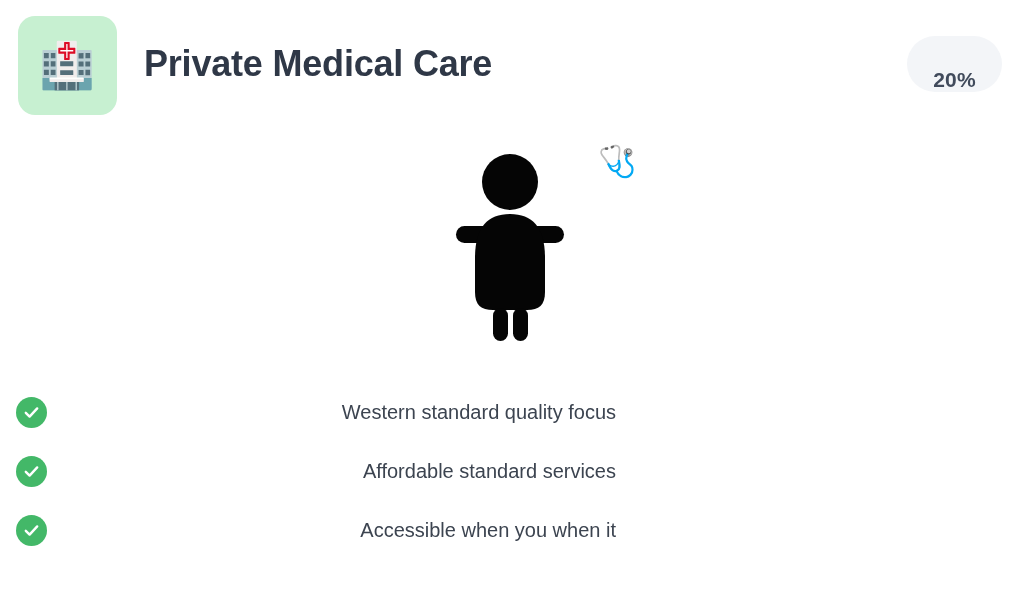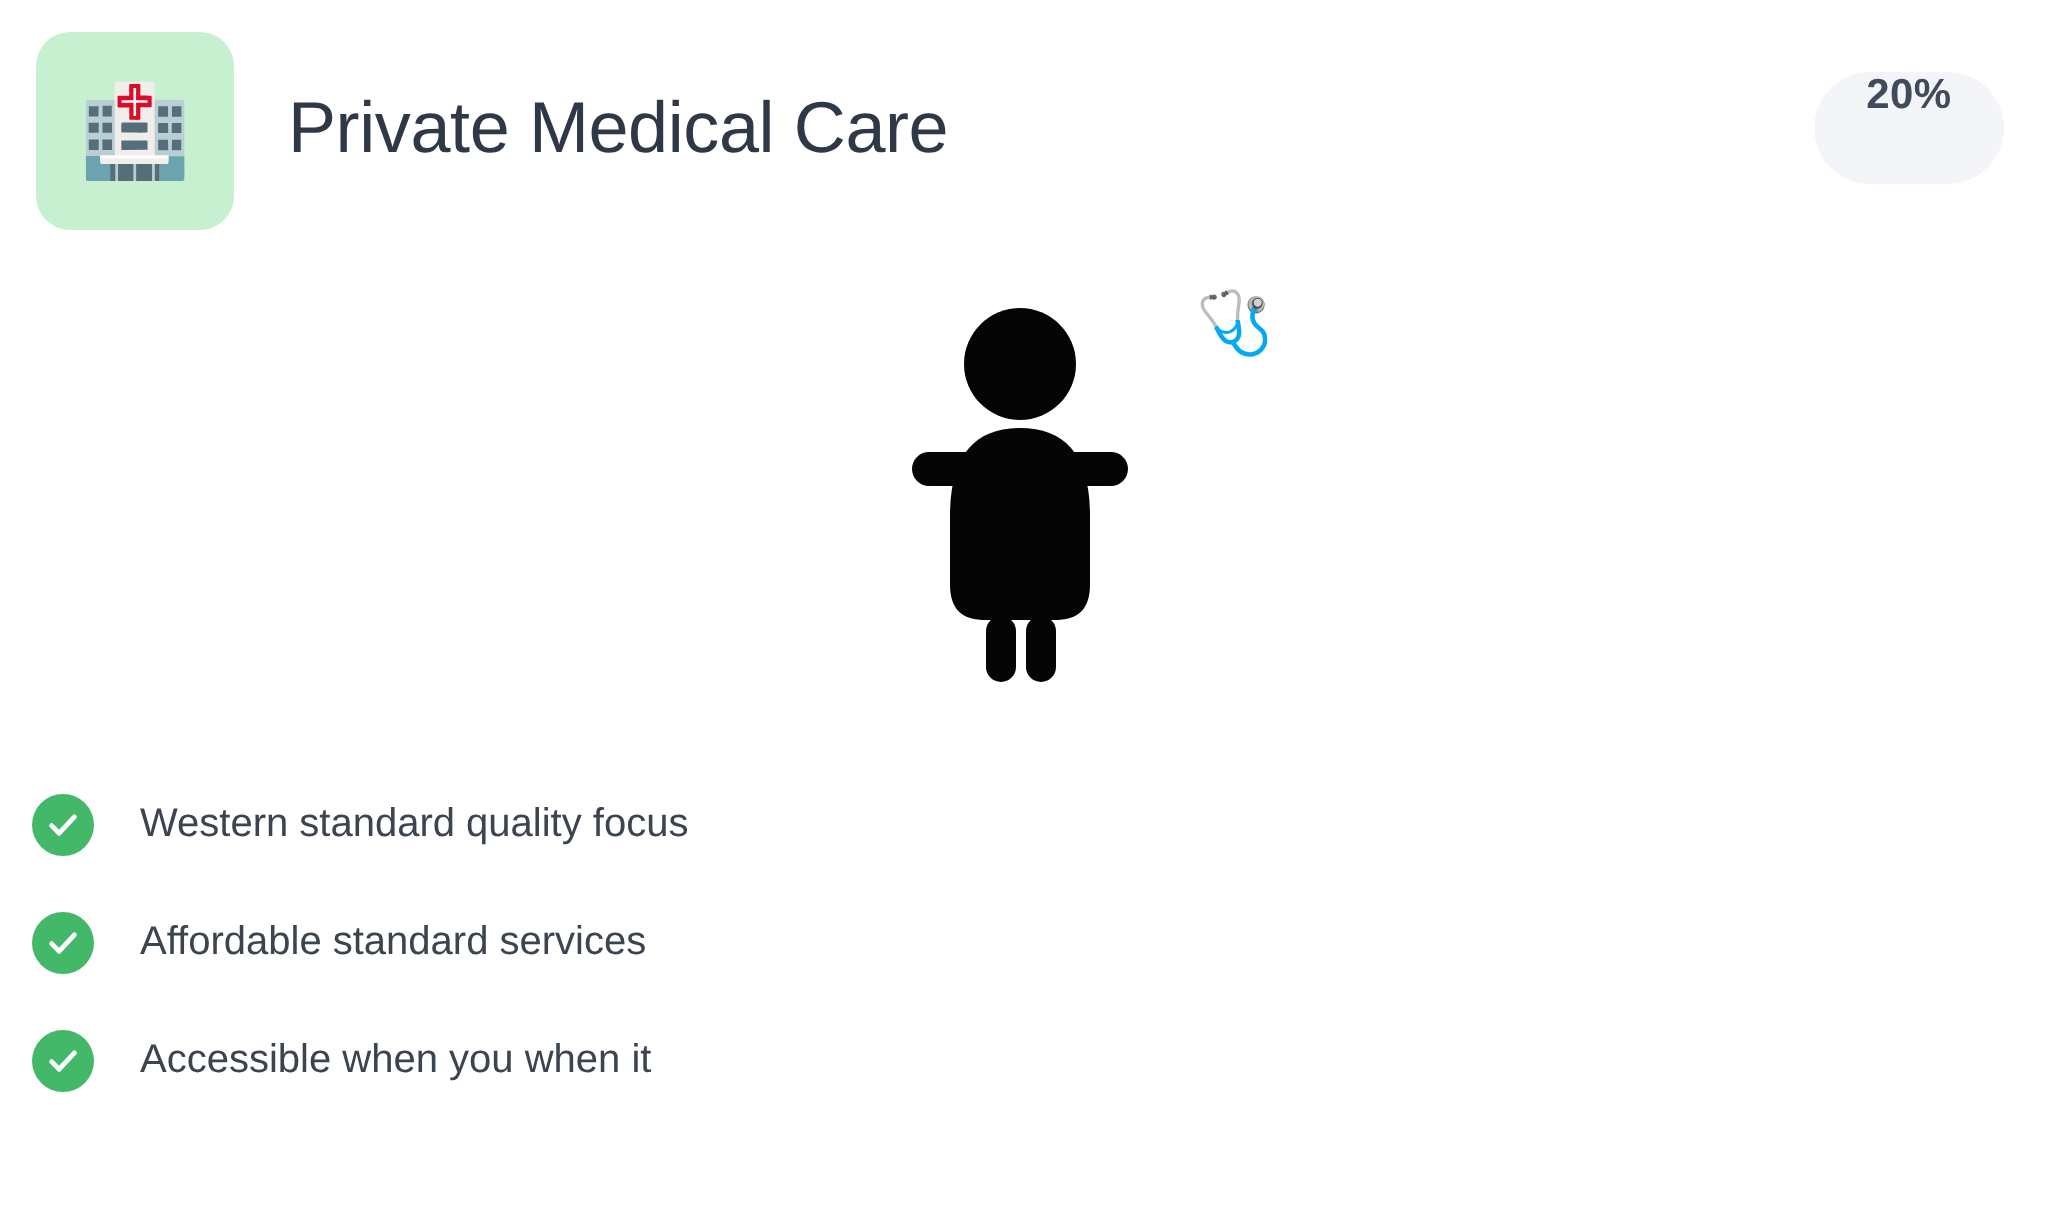--- a/index.html
+++ b/index.html
@@ -48,37 +48,37 @@
   }
   .icon-tile .emoji {
     font-size: 45px;
     line-height: 1;
     display: block;
   }
 
   .title {
     margin-left: 27px;
     font-size: 36px;
-    font-weight: normal;
+    font-weight: bold;
     color: #2f3847;
     letter-spacing: -0.2px;
     white-space: nowrap;
     flex: 0 0 auto;
   }
 
   .header-spacer { flex: 1 1 auto; }
 
   .pct-badge {
     flex: 0 0 auto;
     min-width: 95px;
     height: 56px;
     border-radius: 28px;
     background: #f3f5f8;
     display: flex;
-    align-items: flex-start;
+    align-items: flex-end;
     justify-content: center;
     padding: 0 18px;
     box-sizing: border-box;
   }
   .pct-badge .pct-text {
     font-size: 21px;
     font-weight: bold;
     color: #414b5c;
     letter-spacing: 0.2px;
   }
@@ -113,20 +113,21 @@
     position: absolute;
     left: 16px;
     top: 396px;
     width: 600px;
   }
   .check-row {
     display: flex;
     align-items: center;
     height: 33px;
     margin-bottom: 26px;
+    justify-content: space-between;
   }
   .check-row:last-child { margin-bottom: 0; }
 
   .check-circle {
     width: 31px;
     height: 31px;
     border-radius: 50%;
     background: #43b868;
     flex: 0 0 auto;
     display: flex;

